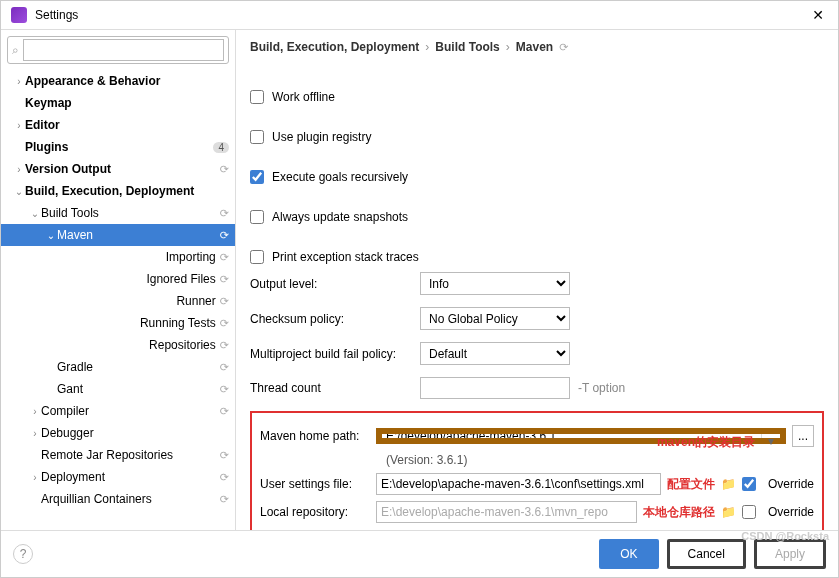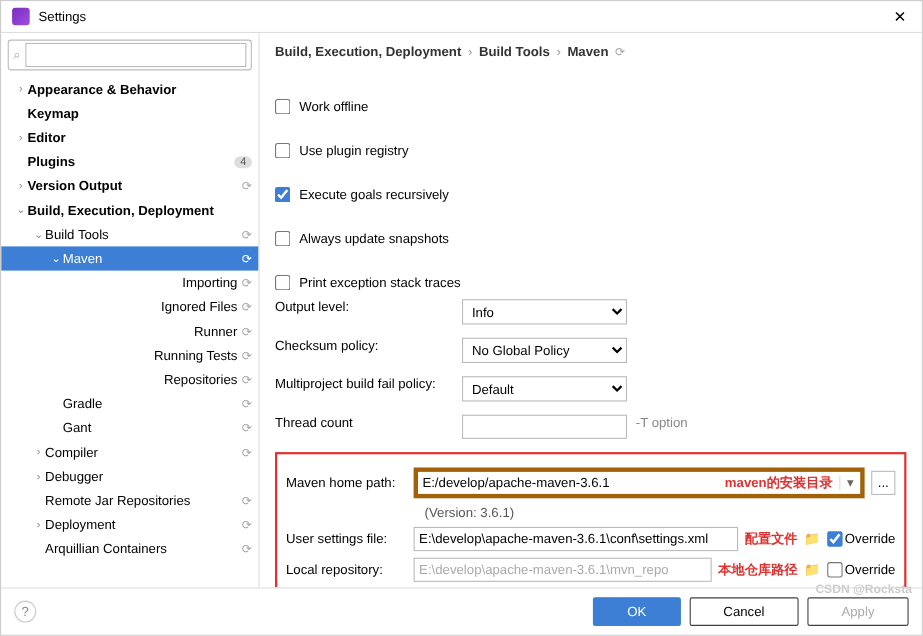--- a/index.html
+++ b/index.html
@@ -25,45 +25,45 @@
 .ind0 { padding-left: 12px; }
 .ind1 { padding-left: 28px; }
 .ind2 { padding-left: 44px; }
 .ind3 { padding-left: 60px; text-align: right; }
 .main { flex: 1; display: flex; flex-direction: column; padding: 10px 14px; overflow: hidden; }
 .breadcrumb { display: flex; align-items: center; gap: 6px; font-weight: bold; color: #333; margin-bottom: 12px; }
 .breadcrumb .sep { color: #999; font-weight: normal; }
 .breadcrumb .restart { color: #aaa; font-weight: normal; font-size: 11px; }
 .cb-row { display: flex; align-items: center; height: 22px; margin-bottom: 2px; margin-top: 24px; }
 .cb-row input[type=checkbox] { margin-right: 8px; width: 14px; height: 14px; accent-color: #3c7fd4; }
-.form-row { display: flex; margin: 6px 0; }
+.form-row { display: flex; align-items: center; margin: 6px 0; }
 .form-row .lab { width: 170px; }
 .form-row .ctl { width: 150px; }
 select, input[type=text] { border: 1px solid #bbb; padding: 3px 4px; font-size: 12px; background: #fff; }
 select { height: 23px; }
 .hint { color: #888; margin-left: 8px; }
 .highlight-box { border: 2px solid #e03030; padding: 6px 8px 8px 8px; margin-top: 6px; }
 .highlight-box .hrow { display: flex; align-items: center; margin: 6px 0; gap: 6px; }
 .highlight-box .lab { width: 110px; }
 .highlight-box input[type=text] { flex: 1; }
 .mini-btn { border: 1px solid #bbb; width: 22px; height: 22px; display: flex; align-items: center; justify-content: center; cursor: pointer; background: #fff; }
 .folder-icon { color: #bbb; font-size: 12px; }
-.override { display: flex; align-items: flex-start; gap: 2px; }
+.override { display: flex; align-items: flex-start; gap: 12px; }
 .override input { accent-color: #3c7fd4; width: 14px; height: 14px; }
 .red-anno { color: #e03030; font-weight: bold; white-space: nowrap; }
 .version { color: #555; padding-left: 126px; margin: 2px 0 6px 0; }
 .disabled-input { color: #aaa; }
 .footer { display: flex; align-items: center; padding: 8px 12px; border-top: 1px solid #ddd; gap: 8px; }
 .footer .help { width: 20px; height: 20px; border: 1px solid #ccc; border-radius: 10px; display: flex; align-items: center; justify-content: center; color: #888; cursor: pointer; }
 .footer .spacer { flex: 1; }
-.btn { border: 1px solid #404040; padding: 5px 30px; background: #fff; cursor: pointer; border-radius: 2px; }
+.btn { border: 3px solid #404040; padding: 5px 18px; background: #fff; cursor: pointer; border-radius: 2px; }
 .btn.primary { background: #3c7fd4; color: #fff; border-color: #3c7fd4; }
 .btn.disabled { color: #aaa; }
 .watermark { position: absolute; right: 10px; bottom: 36px; color: #ccc; font-size: 11px; font-weight: bold; }
-.combo { display: flex; align-items: center; border: 4px solid #a16207; height: 28px; flex: 1; }
+.combo { display: flex; border: 6px solid #a16207; height: 16px; flex: 1; }
 .combo input { border: none; flex: 1; padding: 0 4px; }
 .combo .caret { padding: 0 6px; color: #666; border-left: 1px solid #ddd; cursor: pointer; }
 </style>
 </head>
 <body>
 
 <div class="titlebar">
   <div class="app-icon"></div>
   <div class="title">Settings</div>
   <div class="close">✕</div>

